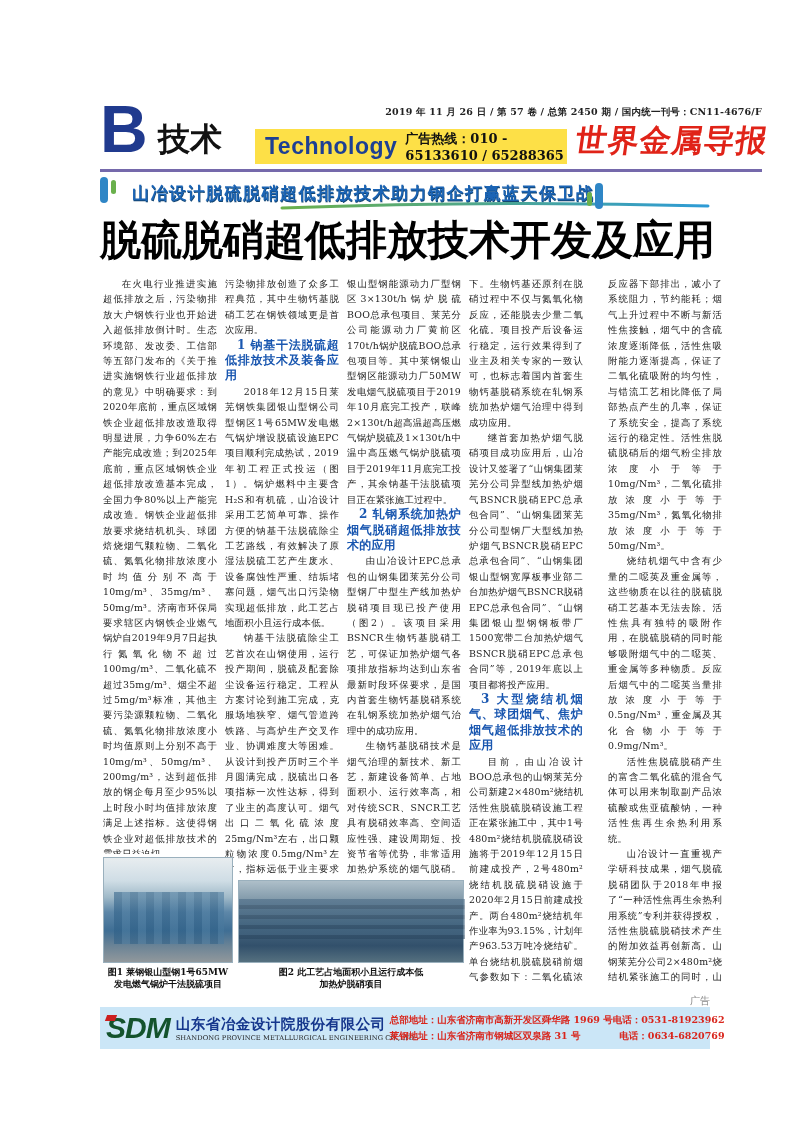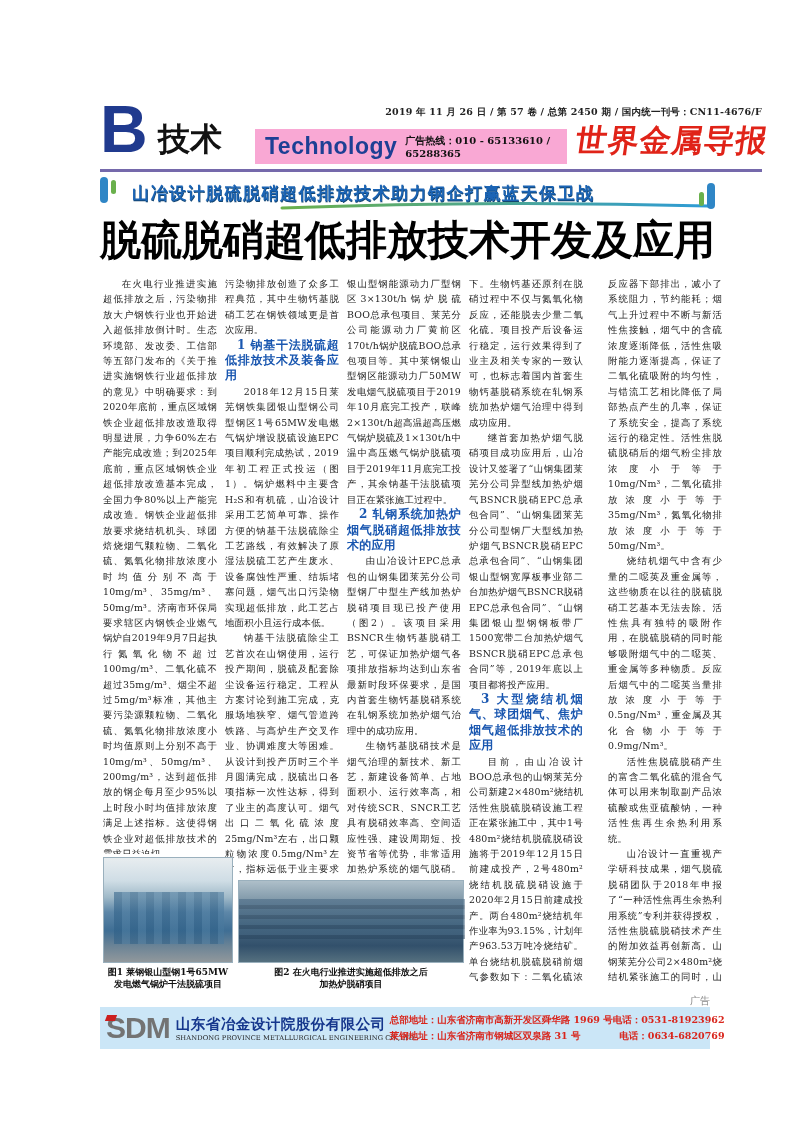--- a/index.html
+++ b/index.html
@@ -5,31 +5,31 @@
   html,body{margin:0;padding:0;}
   body{width:800px;height:1131px;background:#ffffff;font-family:"DejaVu Serif",serif;overflow:hidden;}
   .page{position:relative;width:800px;height:1131px;background:#fff;}
 
   
   .hdr-letter{position:absolute;left:100px;top:96px;font-family:"Liberation Sans",sans-serif;
     font-size:66px;font-weight:900;color:#203a8e;line-height:66px;}
   .hdr-section{position:absolute;left:158px;top:118px;font-size:32px;font-weight:900;color:#111;}
   .hdr-date{position:absolute;left:380px;top:106px;width:382px;text-align:right;font-size:9.5px;
     color:#222;font-weight:bold;letter-spacing:0.2px;}
-  .tech-strip{position:absolute;left:255px;top:129px;width:312px;height:35px;background:#f9a8d4;
+  .tech-strip{position:absolute;left:255px;top:129px;width:312px;height:35px;background:#fde047;
     display:flex;align-items:center;padding-left:10px;box-sizing:border-box;}
   .tech-word{font-family:"Liberation Sans",sans-serif;font-size:23px;font-weight:900;color:#1d3f94;
     letter-spacing:0.5px;}
-  .tech-hotline{font-size:10px;font-weight:bold;color:#111;margin-left:8px;}
+  .tech-hotline{font-size:13px;font-weight:bold;color:#111;margin-left:8px;}
   .masthead{position:absolute;left:576px;top:120px;width:186px;font-size:31px;font-weight:900;
     color:#e02318;transform:skewX(-8deg);letter-spacing:1px;white-space:nowrap;}
   .hdr-rule{position:absolute;left:100px;top:169px;width:662px;height:3px;background:#7569ab;}
 
   
-  .banner{position:absolute;left:100px;top:177px;width:615px;height:36px;}
+  .banner{position:absolute;left:100px;top:177px;width:503px;height:36px;}
   .banner-text{position:absolute;left:32px;top:5px;font-family:"Liberation Sans",sans-serif;
     font-size:17px;font-weight:900;color:#1b64b5;letter-spacing:1.5px;
     text-shadow:0.6px 0.6px 0 #14456f;white-space:nowrap;}
   .brk{position:absolute;width:22px;height:30px;}
   .brk-l{left:0;top:0;}
   .brk-r{right:0;top:6px;}
   .brk span{position:absolute;border-radius:4px;}
   .brk-l .b1{left:0;top:0;width:8px;height:26px;background:#2f86c6;}
   .brk-l .b2{left:11px;top:3px;width:5px;height:14px;background:#6ab04c;}
   .brk-r .b1{right:0;top:0;width:8px;height:26px;background:#2f86c6;}
@@ -63,22 +63,22 @@
     background:repeating-linear-gradient(0deg,#27425c 0 4px,#3f617e 4px 10px);opacity:.5;}
   .caption{position:absolute;text-align:center;font-size:9px;font-weight:bold;color:#111;line-height:12px;}
   .cap1{left:-4px;top:690px;width:138px;}
   .cap2{left:135px;top:690px;width:226px;}
 
   
   .ad-label{position:absolute;left:610px;top:994px;width:100px;text-align:right;font-size:10px;color:#888;
     font-family:"Liberation Sans",sans-serif;}
   .footer-bar{position:absolute;left:100px;top:1007px;width:610px;height:42px;background:#cbe6f7;
     display:flex;align-items:center;box-sizing:border-box;padding:0 8px 0 4px;}
-  .sdm-logo{position:relative;font-family:"Liberation Sans",sans-serif;
-    font-weight:900;font-size:30px;color:#737373;letter-spacing:-1px;line-height:30px;padding:0 6px 0 2px;}
+  .sdm-logo{position:relative;font-family:"Liberation Sans",sans-serif;font-style:italic;
+    font-weight:900;font-size:30px;color:#14532d;letter-spacing:-1px;line-height:30px;padding:0 6px 0 2px;}
   .sdm-logo i{position:absolute;left:2px;top:2px;width:10px;height:6px;background:#cc1f1f;
     transform:skewX(-20deg);}
   .company{margin-left:0;width:208px;}
   .company-cn{font-size:14.5px;font-weight:900;color:#15368c;letter-spacing:0.5px;white-space:nowrap;}
   .company-en{font-size:6.7px;color:#222;letter-spacing:0.1px;white-space:nowrap;}
   .addr-rows{flex:1;margin-left:6px;display:flex;flex-direction:column;gap:3px;}
   .addr-row{display:flex;justify-content:space-between;font-size:9.5px;font-weight:bold;color:#d9251c;
     white-space:nowrap;}
 </style>
 </head>
@@ -158,21 +158,21 @@
 
     </div>
 
     <div class="photo photo1"></div>
     <div class="caption cap1">
       <div>图1 莱钢银山型钢1号65MW</div>
       <div>发电燃气锅炉干法脱硫项目</div>
     </div>
     <div class="photo photo2"></div>
     <div class="caption cap2">
-      <div>图2 在火电行业推进实施超低排放之后</div>
+      <div>图2 此工艺占地面积小且运行成本低</div>
       <div>加热炉脱硝项目</div>
     </div>
   </div>
 
   <div class="ad-label">广告</div>
   <div class="footer-bar">
     <div class="sdm-logo"><i></i><span>SDM</span></div>
     <div class="company">
       <div class="company-cn">山东省冶金设计院股份有限公司</div>
       <div class="company-en">SHANDONG PROVINCE METALLURGICAL ENGINEERING CO.,LTD.</div>

